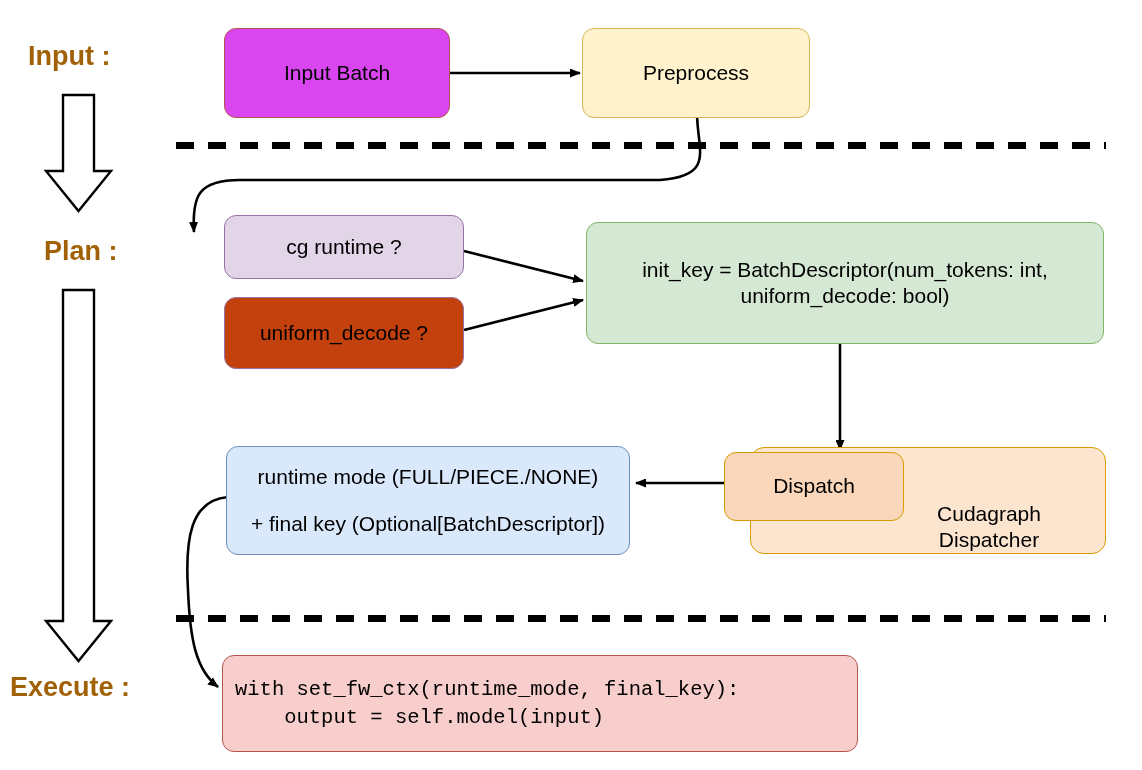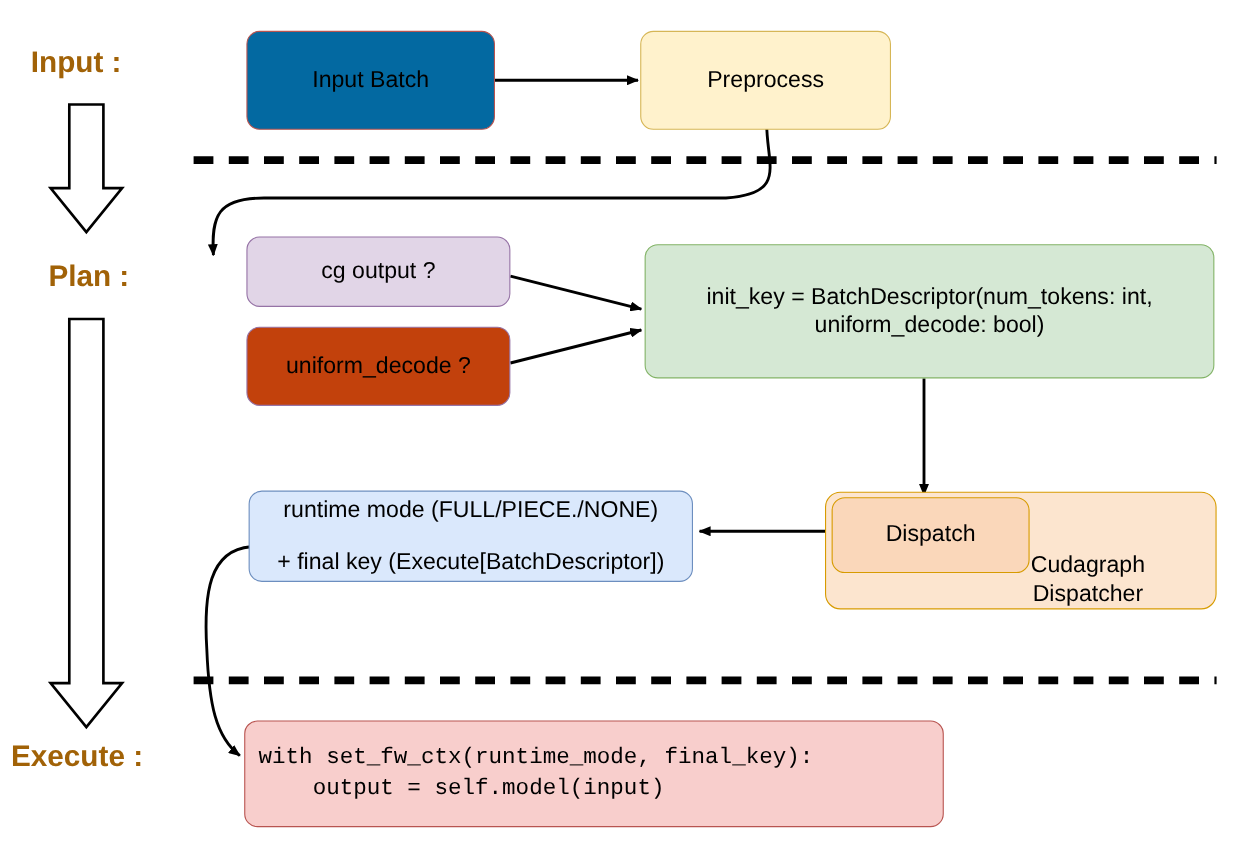--- a/index.html
+++ b/index.html
@@ -54,32 +54,32 @@
     <line x1="464" y1="330" x2="583" y2="300" stroke="#000" stroke-width="2.6" marker-end="url(#ah)"></line>
 
     <line x1="840" y1="344" x2="840" y2="450" stroke="#000" stroke-width="2.6" marker-end="url(#ah)"></line>
 
     <line x1="756" y1="483" x2="636" y2="483" stroke="#000" stroke-width="2.6" marker-end="url(#ah)"></line>
 
     <path d="M228,497 C190,500 185,540 188,590 C190,640 196,670 218,687" fill="none" stroke="#000" stroke-width="2.6" marker-end="url(#ah)"></path>
   </svg>
 
   <div class="nodebox" style="left:224px;top:28px;width:226px;height:90px;
-       background:#0369a1;border-color:#b85450;">
+       background:#d946ef;border-color:#b85450;">
     <span>Input Batch</span>
   </div>
 
   <div class="nodebox" style="left:582px;top:28px;width:228px;height:90px;
        background:#fff2cc;border-color:#d6b656;">
     <span>Preprocess</span>
   </div>
 
   <div class="nodebox" style="left:224px;top:215px;width:240px;height:64px;
        background:#e1d5e7;border-color:#9673a6;">
-    <span>cg output ?</span>
+    <span>cg runtime ?</span>
   </div>
 
   <div class="nodebox" style="left:224px;top:297px;width:240px;height:72px;
        background:#c2410c;border-color:#9673a6;">
     <span>uniform_decode ?</span>
   </div>
 
   <div class="nodebox" style="left:586px;top:222px;width:518px;height:122px;
        background:#d5e8d4;border-color:#82b366;flex-direction:column;">
     <span>init_key = BatchDescriptor(num_tokens: int,</span>
@@ -87,29 +87,29 @@
   </div>
 
   <div class="nodebox" style="left:750px;top:447px;width:356px;height:107px;
        background:#fce5cf;border-color:#d79b00;border-radius:14px;
        justify-content:flex-end;padding-right:36px;flex-direction:column;
        align-items:flex-end;padding-top:8px;">
     <span style="width:160px;text-align:center;">Cudagraph</span>
     <span style="width:160px;text-align:center;">Dispatcher</span>
   </div>
 
-  <div class="nodebox" style="left:756px;top:452px;width:180px;height:69px;
+  <div class="nodebox" style="left:724px;top:452px;width:180px;height:69px;
        background:#fad7ba;border-color:#d79b00;border-radius:12px;">
     <span>Dispatch</span>
   </div>
 
-  <div class="nodebox" style="left:226px;top:446px;width:404px;height:83px;
+  <div class="nodebox" style="left:226px;top:446px;width:404px;height:109px;
        background:#dae8fc;border-color:#6c8ebf;flex-direction:column;gap:20px;">
     <span>runtime mode (FULL/PIECE./NONE)</span>
-    <span>+ final key (Execute[BatchDescriptor])</span>
+    <span>+ final key (Optional[BatchDescriptor])</span>
   </div>
 
   <div class="nodebox code" style="left:222px;top:655px;width:636px;height:97px;
        background:#f8cecc;border-color:#b85450;flex-direction:column;
        align-items:flex-start;padding-left:12px;justify-content:center;">
     <span>with set_fw_ctx(runtime_mode, final_key):</span>
     <span>    output = self.model(input)</span>
   </div>
 
 </div>

